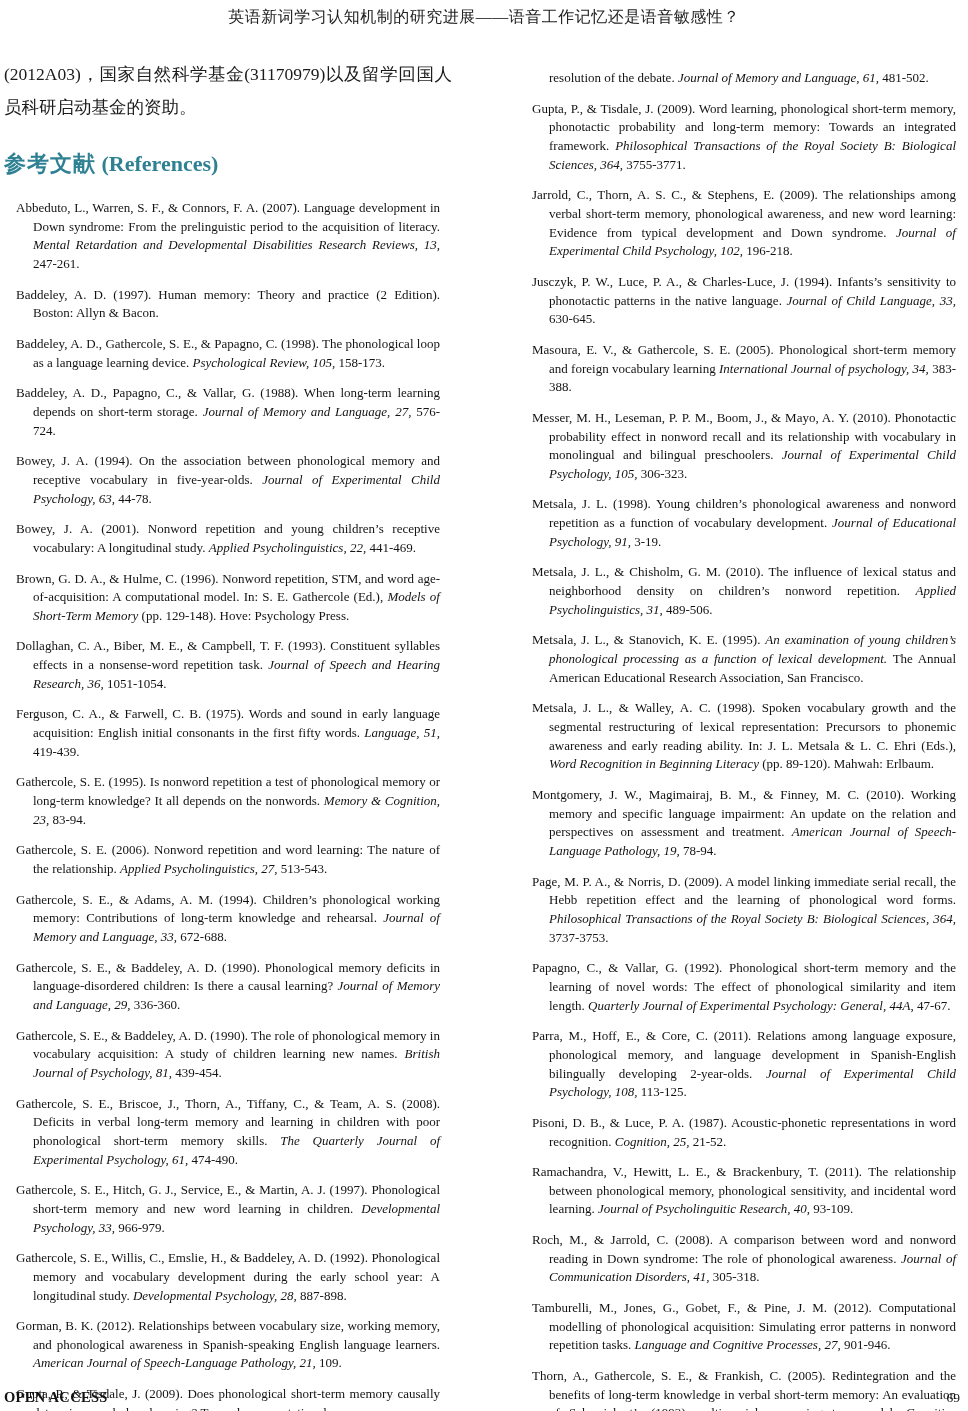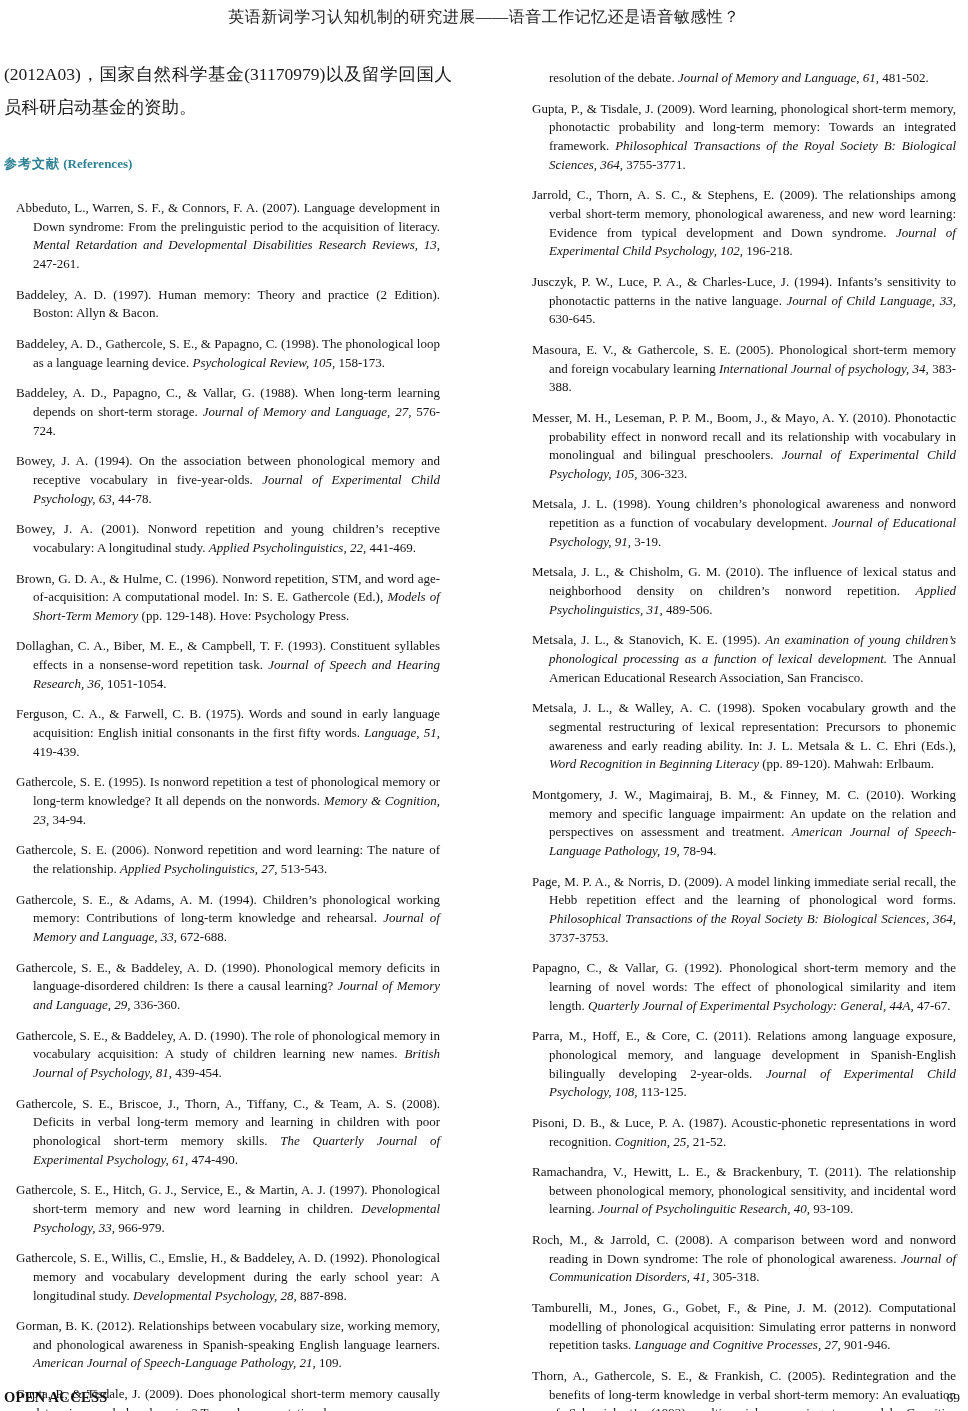--- a/index.html
+++ b/index.html
@@ -27,21 +27,21 @@
   .col { width: 456px; }
   .ack {
     margin: 30px 0 0 0;
     font-size: 17.5px;
     line-height: 33px;
     text-align: justify;
     color: #1a1a1a;
   }
   .refs-heading {
     margin: 26px 0 0 0;
-    font-size: 13px;
+    font-size: 22px;
     font-weight: bold;
     line-height: 28px;
   }
   .refs-heading .zh { font-family: "DejaVu Sans", sans-serif; letter-spacing: 1px; }
   .refs-heading .en { font-family: "Liberation Serif", serif; }
   .ref-list { margin-top: 21px; }
   .col-right .ref-list { margin-top: 0; }
   .col-right { margin-top: 29px; }
   .ref {
     margin: 12px;
@@ -84,21 +84,21 @@
       <div class="ref-list" id="ref-left">
           <p class="ref"><span>Abbeduto, L., Warren, S. F., &amp; Connors, F. A. (2007). Language development in Down syndrome: From the prelinguistic period to the acquisition of literacy. </span><span class="it">Mental Retardation and Developmental Disabilities Research Reviews, 13, </span><span>247-261.</span></p>
           <p class="ref"><span>Baddeley, A. D. (1997). Human memory: Theory and practice (2 Edition). Boston: Allyn &amp; Bacon.</span></p>
           <p class="ref"><span>Baddeley, A. D., Gathercole, S. E., &amp; Papagno, C. (1998). The phonological loop as a language learning device. </span><span class="it">Psychological Review, 105, </span><span>158-173.</span></p>
           <p class="ref"><span>Baddeley, A. D., Papagno, C., &amp; Vallar, G. (1988). When long-term learning depends on short-term storage. </span><span class="it">Journal of Memory and Language, 27, </span><span>576-724.</span></p>
           <p class="ref"><span>Bowey, J. A. (1994). On the association between phonological memory and receptive vocabulary in five-year-olds. </span><span class="it">Journal of Experimental Child Psychology, 63, </span><span>44-78.</span></p>
           <p class="ref"><span>Bowey, J. A. (2001). Nonword repetition and young children’s receptive vocabulary: A longitudinal study. </span><span class="it">Applied Psycholinguistics, 22, </span><span>441-469.</span></p>
           <p class="ref"><span>Brown, G. D. A., &amp; Hulme, C. (1996). Nonword repetition, STM, and word age-of-acquisition: A computational model. In: S. E. Gathercole (Ed.), </span><span class="it">Models of Short-Term Memory </span><span>(pp. 129-148). Hove: Psychology Press.</span></p>
           <p class="ref"><span>Dollaghan, C. A., Biber, M. E., &amp; Campbell, T. F. (1993). Constituent syllables effects in a nonsense-word repetition task. </span><span class="it">Journal of Speech and Hearing Research, 36, </span><span>1051-1054.</span></p>
           <p class="ref"><span>Ferguson, C. A., &amp; Farwell, C. B. (1975). Words and sound in early language acquisition: English initial consonants in the first fifty words. </span><span class="it">Language, 51, </span><span>419-439.</span></p>
-          <p class="ref"><span>Gathercole, S. E. (1995). Is nonword repetition a test of phonological memory or long-term knowledge? It all depends on the nonwords. </span><span class="it">Memory &amp; Cognition, 23, </span><span>34-94.</span></p>
+          <p class="ref"><span>Gathercole, S. E. (1995). Is nonword repetition a test of phonological memory or long-term knowledge? It all depends on the nonwords. </span><span class="it">Memory &amp; Cognition, 23, </span><span>83-94.</span></p>
           <p class="ref"><span>Gathercole, S. E. (2006). Nonword repetition and word learning: The nature of the relationship. </span><span class="it">Applied Psycholinguistics, 27, </span><span>513-543.</span></p>
           <p class="ref"><span>Gathercole, S. E., &amp; Adams, A. M. (1994). Children’s phonological working memory: Contributions of long-term knowledge and rehearsal. </span><span class="it">Journal of Memory and Language, 33, </span><span>672-688.</span></p>
           <p class="ref"><span>Gathercole, S. E., &amp; Baddeley, A. D. (1990). Phonological memory deficits in language-disordered children: Is there a causal learning? </span><span class="it">Journal of Memory and Language, 29, </span><span>336-360.</span></p>
           <p class="ref"><span>Gathercole, S. E., &amp; Baddeley, A. D. (1990). The role of phonological memory in vocabulary acquisition: A study of children learning new names. </span><span class="it">British Journal of Psychology, 81, </span><span>439-454.</span></p>
           <p class="ref"><span>Gathercole, S. E., Briscoe, J., Thorn, A., Tiffany, C., &amp; Team, A. S. (2008). Deficits in verbal long-term memory and learning in children with poor phonological short-term memory skills. </span><span class="it">The Quarterly Journal of Experimental Psychology, 61, </span><span>474-490.</span></p>
           <p class="ref"><span>Gathercole, S. E., Hitch, G. J., Service, E., &amp; Martin, A. J. (1997). Phonological short-term memory and new word learning in children. </span><span class="it">Developmental Psychology, 33, </span><span>966-979.</span></p>
           <p class="ref"><span>Gathercole, S. E., Willis, C., Emslie, H., &amp; Baddeley, A. D. (1992). Phonological memory and vocabulary development during the early school year: A longitudinal study. </span><span class="it">Developmental Psychology, 28, </span><span>887-898.</span></p>
           <p class="ref"><span>Gorman, B. K. (2012). Relationships between vocabulary size, working memory, and phonological awareness in Spanish-speaking English language learners. </span><span class="it">American Journal of Speech-Language Pathology, 21, </span><span>109.</span></p>
           <p class="ref"><span>Gupta, P., &amp; Tisdale, J. (2009). Does phonological short-term memory causally determine vocabulary learning? Toward a computational</span></p>
         </div>

